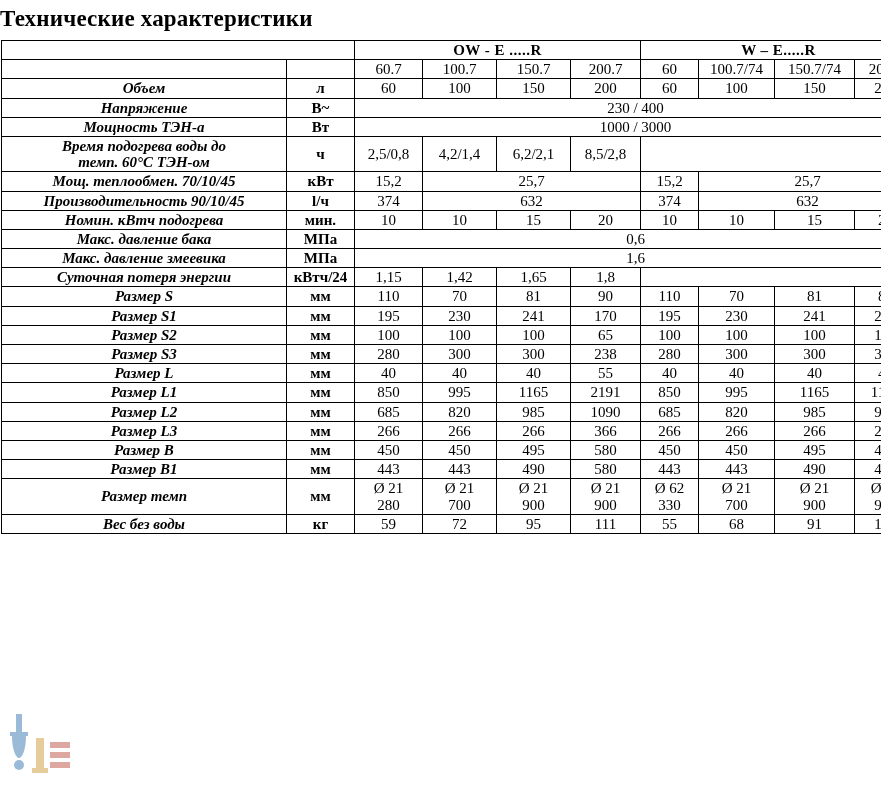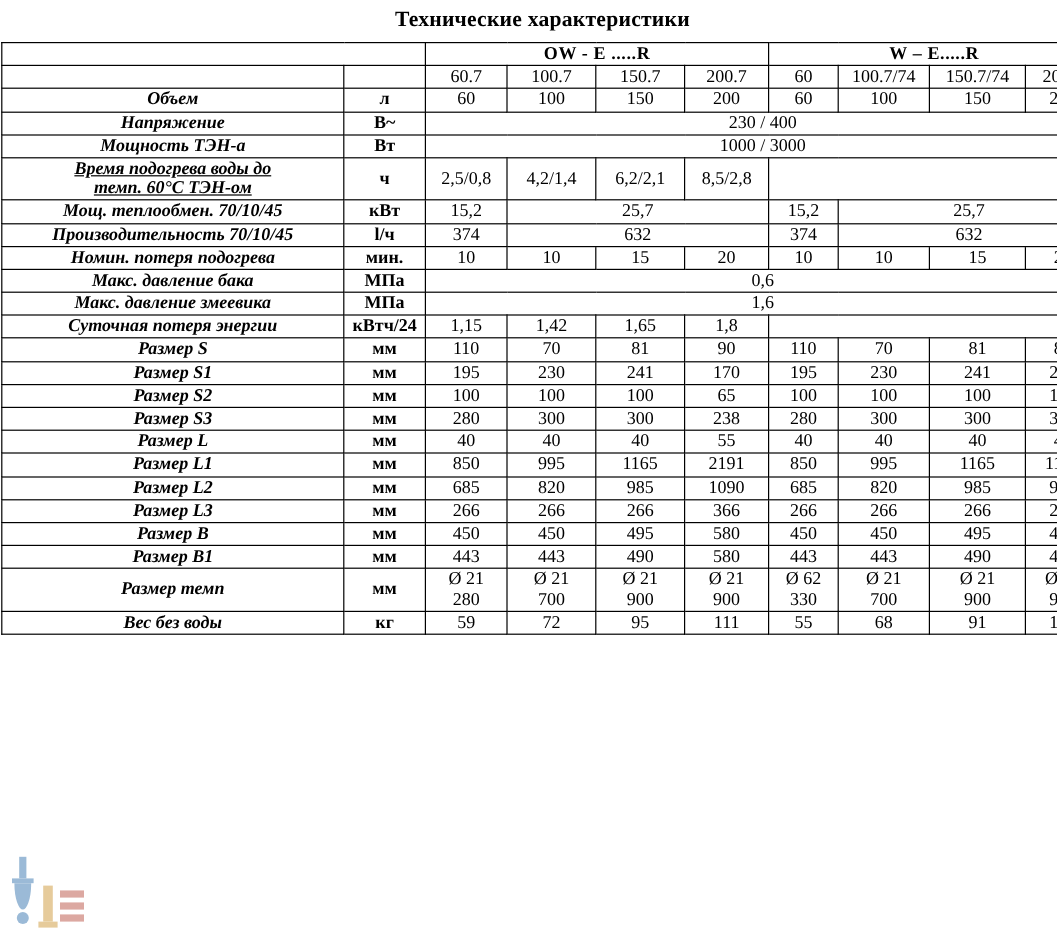--- a/index.html
+++ b/index.html
@@ -9,27 +9,26 @@
   }
   body {
     width: 881px;
     height: 790px;
     font-family: "Liberation Serif", serif;
     color: #000000;
     position: relative;
     overflow: hidden;
   }
   .page-title {
-    text-align: center;
+    text-align: left;
     font-weight: bold;
-    font-size: 18px;
+    font-size: 23px;
     letter-spacing: 0.2px;
     margin: 6px 0 8px 0;
     font-family: "Liberation Serif", serif;
-    padding-left: 23px;
   }
   table.spec {
     border-collapse: collapse;
     width: 879px;
     margin: 0 1px;
     table-layout: fixed;
   }
   table.spec td, table.spec th {
     border: 1px solid #000000;
     font-size: 15px;
@@ -61,21 +60,20 @@
   td.val {
     font-size: 15px;
   }
   .two-line {
     line-height: 1.05;
     font-size: 14.5px;
   }
   .param-two {
     line-height: 1.12;
     font-size: 15px;
-    text-decoration: underline;
   }
   
   col.c-param { width: 285px; }
   col.c-unit  { width: 68px; }
   col.c-m1    { width: 68px; }
   col.c-m2    { width: 74px; }
   col.c-m3    { width: 74px; }
   col.c-m4    { width: 70px; }
   col.c-m5    { width: 58px; }
   col.c-m6    { width: 76px; }
@@ -164,29 +162,29 @@
       </tr>
       <tr>
         <td class="param">Мощ. теплообмен. 70/10/45</td>
         <td class="unit">кВт</td>
         <td class="val">15,2</td>
         <td class="val" colspan="3">25,7</td>
         <td class="val">15,2</td>
         <td class="val" colspan="3">25,7</td>
       </tr>
       <tr>
-        <td class="param">Производительность 70/10/45</td>
+        <td class="param">Производительность 90/10/45</td>
         <td class="unit">l/ч</td>
         <td class="val">374</td>
         <td class="val" colspan="3">632</td>
         <td class="val">374</td>
         <td class="val" colspan="3">632</td>
       </tr>
       <tr>
-        <td class="param">Номин. потеря подогрева</td>
+        <td class="param">Номин. кВтч подогрева</td>
         <td class="unit">мин.</td>
         <td class="val">10</td>
         <td class="val">10</td>
         <td class="val">15</td>
         <td class="val">20</td>
         <td class="val">10</td>
         <td class="val">10</td>
         <td class="val">15</td>
         <td class="val">20</td>
       </tr>

